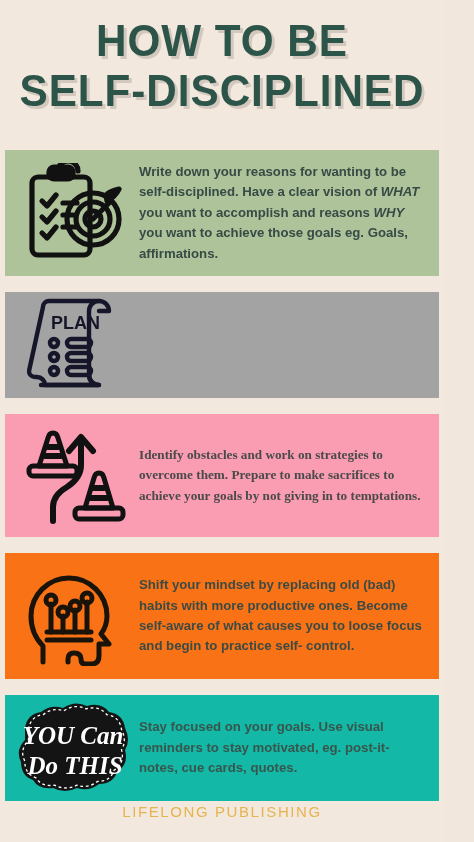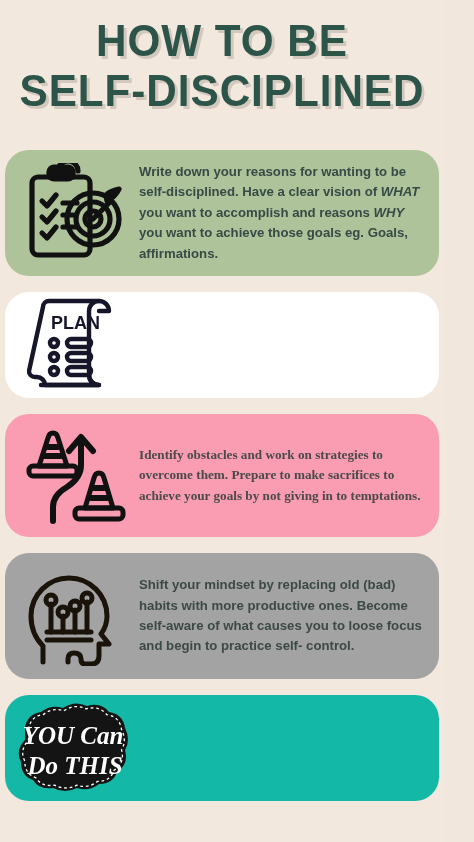--- a/index.html
+++ b/index.html
@@ -42,44 +42,43 @@
     top: 150px;
     left: 0;
     right: 0;
   }
   .block {
     display: flex;
     align-items: center;
     margin: 0 5px 16px 5px;
     padding: 8px 6px;
     box-sizing: border-box;
-    border-radius: 24px;
   }
   .block .icon-cell {
     flex: 0 0 128px;
     display: flex;
     align-items: center;
     justify-content: center;
   }
   .block .text-cell {
     flex: 1 1 auto;
     color: #374b46;
     font-size: 13.2px;
     font-weight: bold;
     line-height: 1.55;
     padding-right: 10px;
   }
   .block .text-cell em {
     font-style: italic;
   }
 
   .block.b1 { background: #afc39a; height: 126px; }
-  .block.b2 { background: #ffffff; height: 106px; }
+  .block.b2 { background: #a3a3a3; height: 106px; }
   .block.b3 { background: #fa9cb2; height: 123px; font-family: Liberation Serif, serif; }
-  .block.b4 { background: #a3a3a3; height: 126px; }
+  .block.b4 { background: #f97316; height: 126px; }
   .block.b5 { background: #14b8a6; height: 106px; }
 
   .block.b2 .text-cell,
   .block.b5 .text-cell { color: #37564d; }
   .block.b3 .text-cell { color: #4a4a4a; }
   .block.b4 .text-cell { color: #3c4a43; }
 
   
   .footer {
     position: absolute;
@@ -204,18 +203,22 @@
           <svg width="128" height="92" viewBox="0 0 128 92">
             <g>
               <path d="M14 26 q2 -14 16 -16 q10 -8 22 -4 q12 -8 24 -2 q14 -4 22 6 q14 2 16 16 q6 12 0 22 q4 14 -8 22 q-4 12 -18 12 q-10 8 -22 4 q-12 6 -24 0 q-14 2 -20 -8 q-12 -4 -12 -18 q-6 -12 4 -22 z" fill="#141414"></path>
               <path d="M14 26 q2 -14 16 -16 q10 -8 22 -4 q12 -8 24 -2 q14 -4 22 6 q14 2 16 16 q6 12 0 22 q4 14 -8 22 q-4 12 -18 12 q-10 8 -22 4 q-12 6 -24 0 q-14 2 -20 -8 q-12 -4 -12 -18 q-6 -12 4 -22 z" fill="none" stroke="#ffffff" stroke-width="1.4" stroke-dasharray="3 3" transform="translate(64 46) scale(0.93) translate(-64 -46)"></path>
               <text x="62" y="42" text-anchor="middle" font-family="Liberation Serif, serif" font-size="25" font-style="italic" font-weight="bold" fill="#ffffff">YOU Can</text>
               <text x="64" y="72" text-anchor="middle" font-family="Liberation Serif, serif" font-size="25" font-style="italic" font-weight="bold" fill="#ffffff">Do THIS</text>
             </g>
           </svg>
         </span>
       </div>
+      <div class="text-cell">
+        <span>Stay focused on your goals. Use visual reminders to stay motivated, eg. post-it-notes, cue cards, quotes.</span>
+      </div>
     </div>
 
   </div>
 
+  <div class="footer">LIFELONG PUBLISHING</div>
 
 </div>
 
 </body></html>

